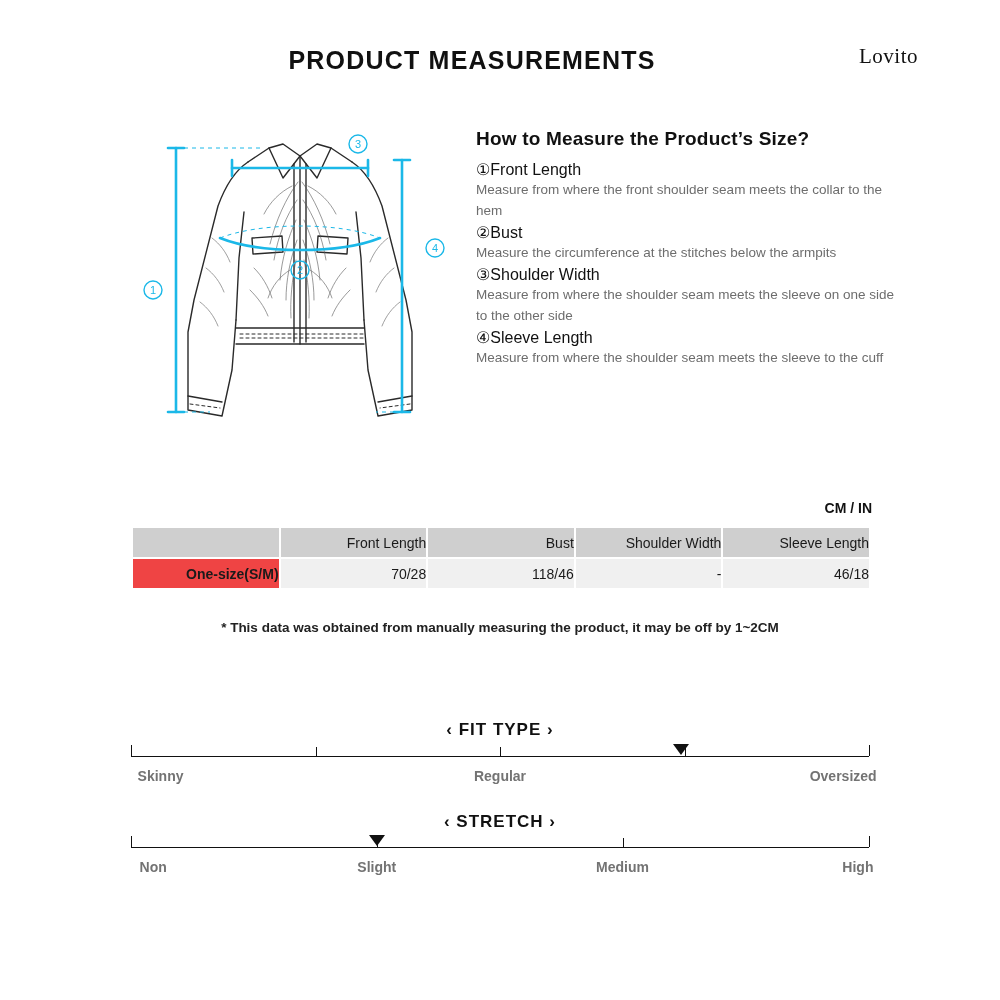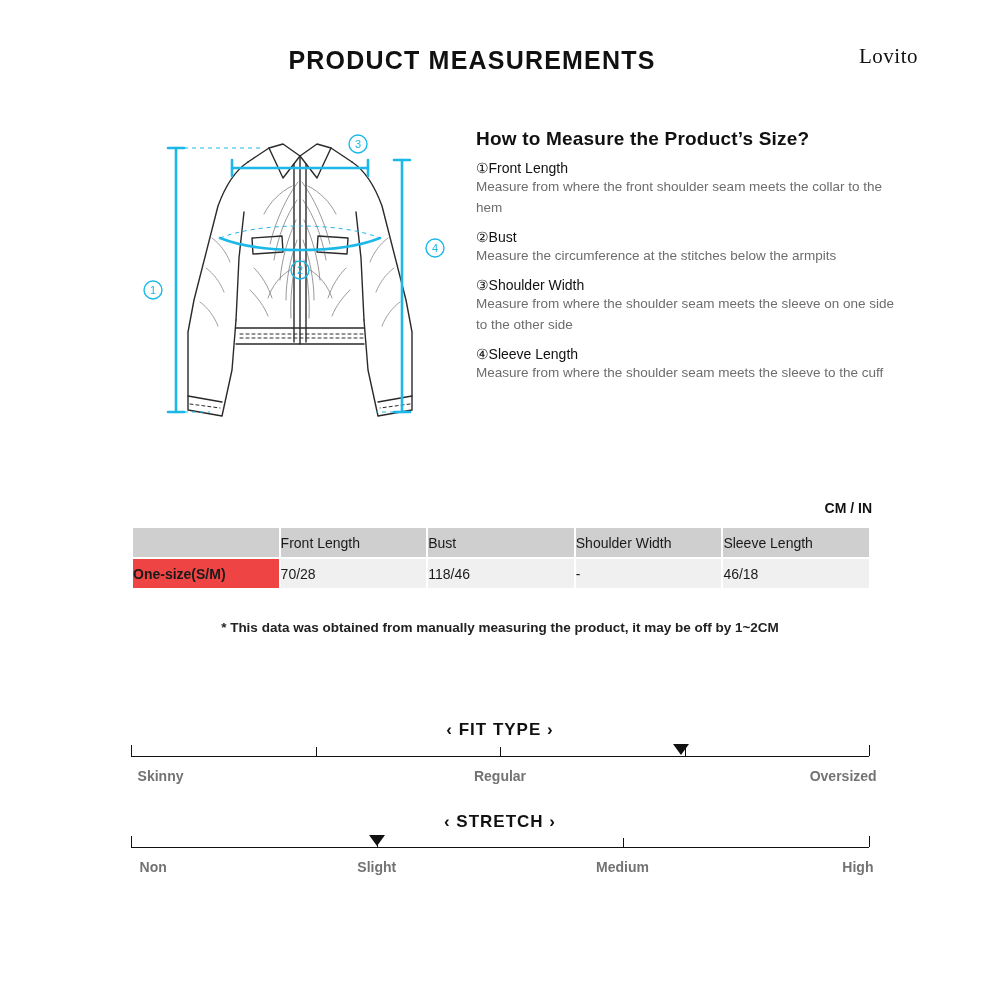--- a/index.html
+++ b/index.html
@@ -55,23 +55,23 @@
     width: 430px;
   }
   .howto-title {
     font-size: 19px;
     font-weight: bold;
     color: #111;
     margin-bottom: 10px;
     letter-spacing: 0.2px;
   }
   .howto-item-label {
-    font-size: 14px;
-    color: #111;
-    margin-top: 10px;
+    font-size: 16px;
+    color: #111;
+    margin-top: 1px;
   }
   .howto-item-desc {
     font-size: 13.5px;
     color: #6d6d6d;
     line-height: 1.55;
     margin-top: 1px;
     max-width: 420px;
   }
 
   
@@ -88,21 +88,21 @@
     position: absolute;
     left: 131px;
     top: 526px;
     width: 740px;
     border-collapse: separate;
     border-spacing: 2px;
     table-layout: fixed;
   }
   table.size-table td {
     height: 29px;
-    text-align: left;
+    text-align: right;
     font-size: 14px;
     color: #1a1a1a;
     padding: 0;
   }
   td.hdr-blank { background: #cfcfcf; }
   td.hdr { background: #cfcfcf; font-weight: normal; }
   td.rowhdr { background: #ef4444; font-weight: bold; }
   td.cell { background: #f0f0f0; }
 
   .footnote {

